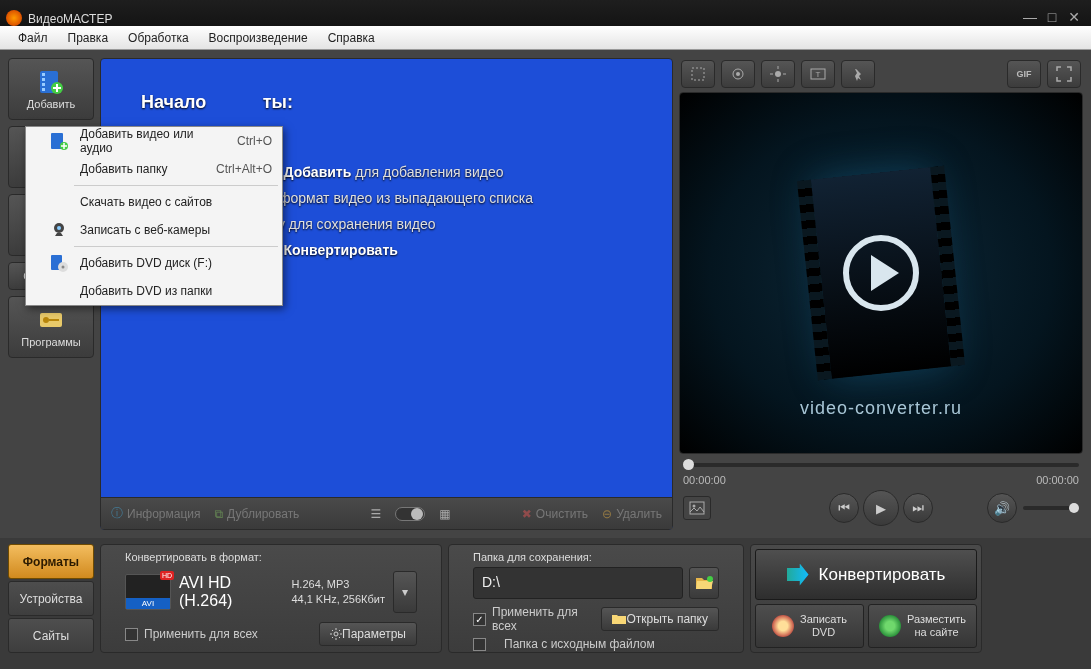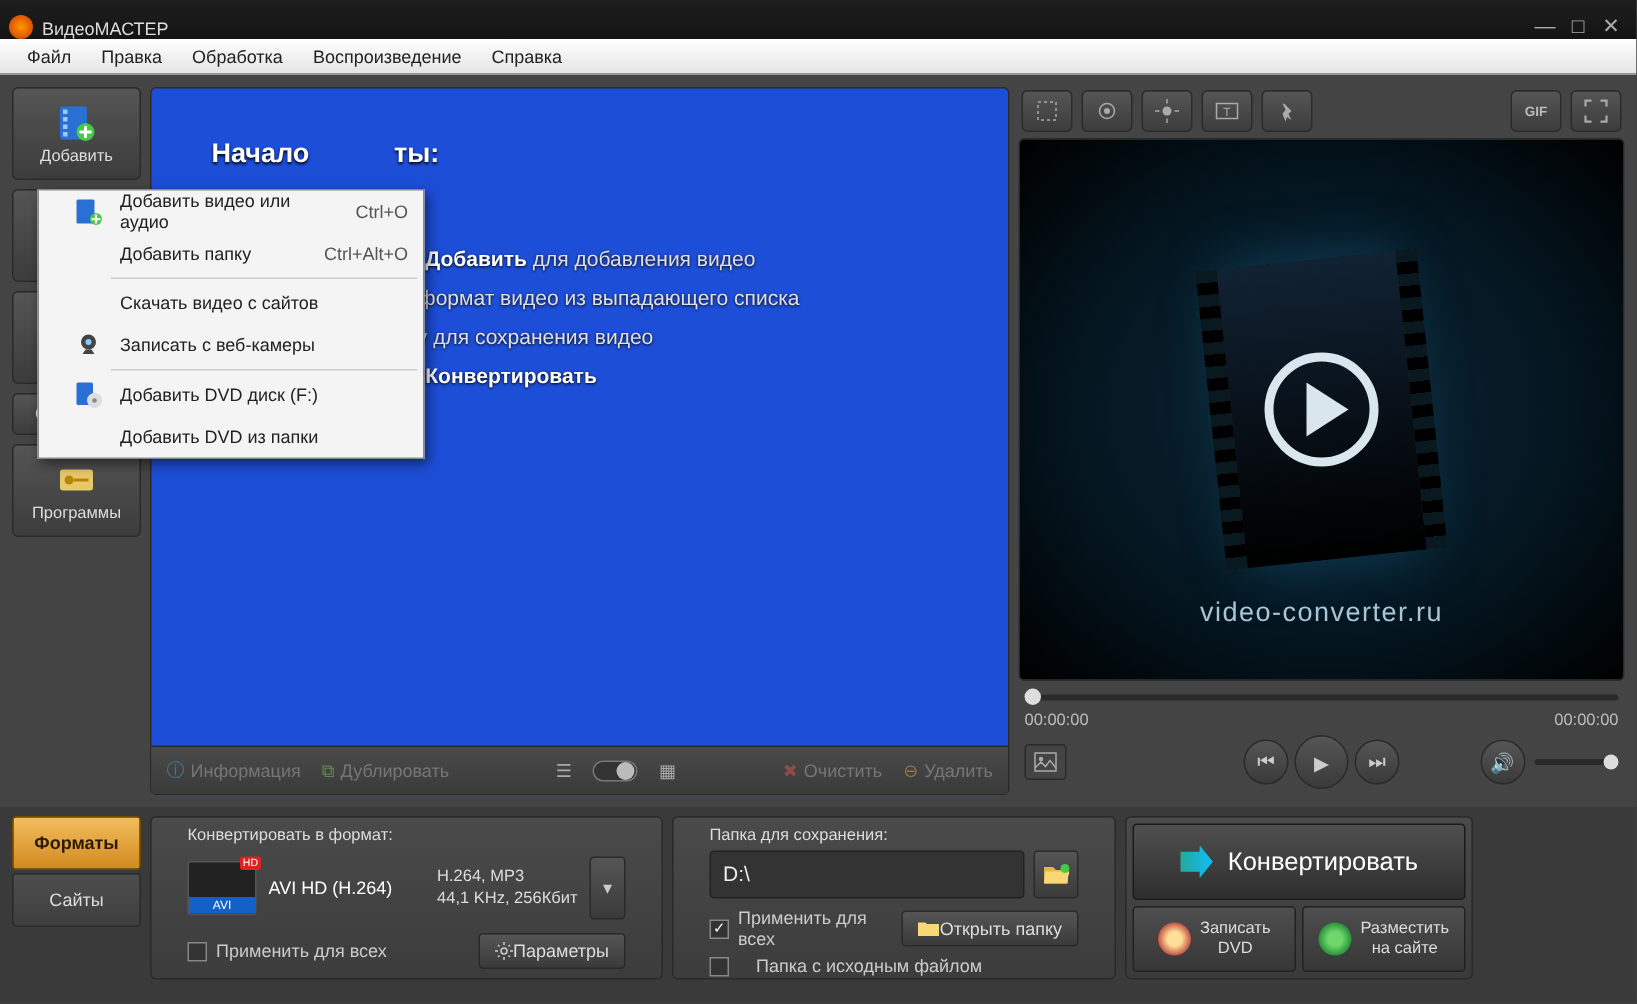--- a/index.html
+++ b/index.html
@@ -61,21 +61,21 @@
 .tab { height:36px; background:linear-gradient(#4e4e4e,#3e3e3e); border:1px solid #2a2a2a; border-radius:3px; display:flex; align-items:center; justify-content:center; color:#ddd; cursor:pointer; font-size:12px;}
 .tab.active { background:linear-gradient(#f3bd5f,#d18a1e); color:#2b1a00; font-weight:bold; border-color:#704b00;}
 
 .panel { background:linear-gradient(#4a4a4a,#3c3c3c); border:1px solid #2a2a2a; border-radius:4px; padding:6px 24px; display:flex; flex-direction:column;}
 .panel .pl-title { color:#ddd; font-size:11px; margin-bottom:4px;}
 .fmt-panel { width: 342px;}
 .fmt-row { display:flex; align-items:center; gap:8px; flex:1;}
 .fmt-thumb { width:46px; height:36px; background:#222; border:1px solid #555; border-radius:2px; position:relative;}
 .fmt-thumb .badge-hd { position:absolute; top:-4px; right:-4px; background:#d22; color:#fff; font-size:7px; padding:1px 2px; border-radius:2px;}
 .fmt-thumb .badge-avi { position:absolute; bottom:0; left:0; right:0; background:#1560c4; color:#fff; font-size:8px; text-align:center; padding:1px 0;}
-.fmt-name { color:#fff; font-size:12px; flex:1;}
+.fmt-name { color:#fff; font-size:16px; flex:1;}
 .fmt-detail { color:#ddd; font-size:11px; line-height:15px;}
 .fmt-dd { width:24px; height:42px; background:linear-gradient(#555,#3a3a3a); border:1px solid #2a2a2a; border-radius:3px; display:flex; align-items:center; justify-content:center; color:#ccc; cursor:pointer;}
 .panel-foot { display:flex; align-items:center; gap:6px; margin-top:6px;}
 .chk { width:13px; height:13px; border:1px solid #888; background:#333; display:inline-flex; align-items:center; justify-content:center;}
 .chk.on::after { content:'✓'; color:#fff; font-size:10px;}
 .btn { background:linear-gradient(#555,#3a3a3a); border:1px solid #2a2a2a; border-radius:3px; padding:4px 10px; color:#ddd; cursor:pointer; display:flex; align-items:center; gap:0; font-size:12px;}
 .btn .gear { width:12px; height:12px; }
 
 .out-panel { width: 296px;}
 .path-row { display:flex; gap:6px; align-items:center; flex:1;}
@@ -295,20 +295,21 @@
             <div class="vol-thumb"></div>
           </div>
       </div>
     </div>
   </div>
 </div>
 
 <div class="bottom">
   <div class="tabcol">
     <div class="tab active">Форматы</div>
+    <div class="tab">Устройства</div>
     <div class="tab">Сайты</div>
   </div>
 
   <div class="panel fmt-panel">
     <div class="pl-title">Конвертировать в формат:</div>
     <div class="fmt-row">
       <div class="fmt-thumb">
         <div class="badge-hd">HD</div>
         <div class="badge-avi">AVI</div>
       </div>

